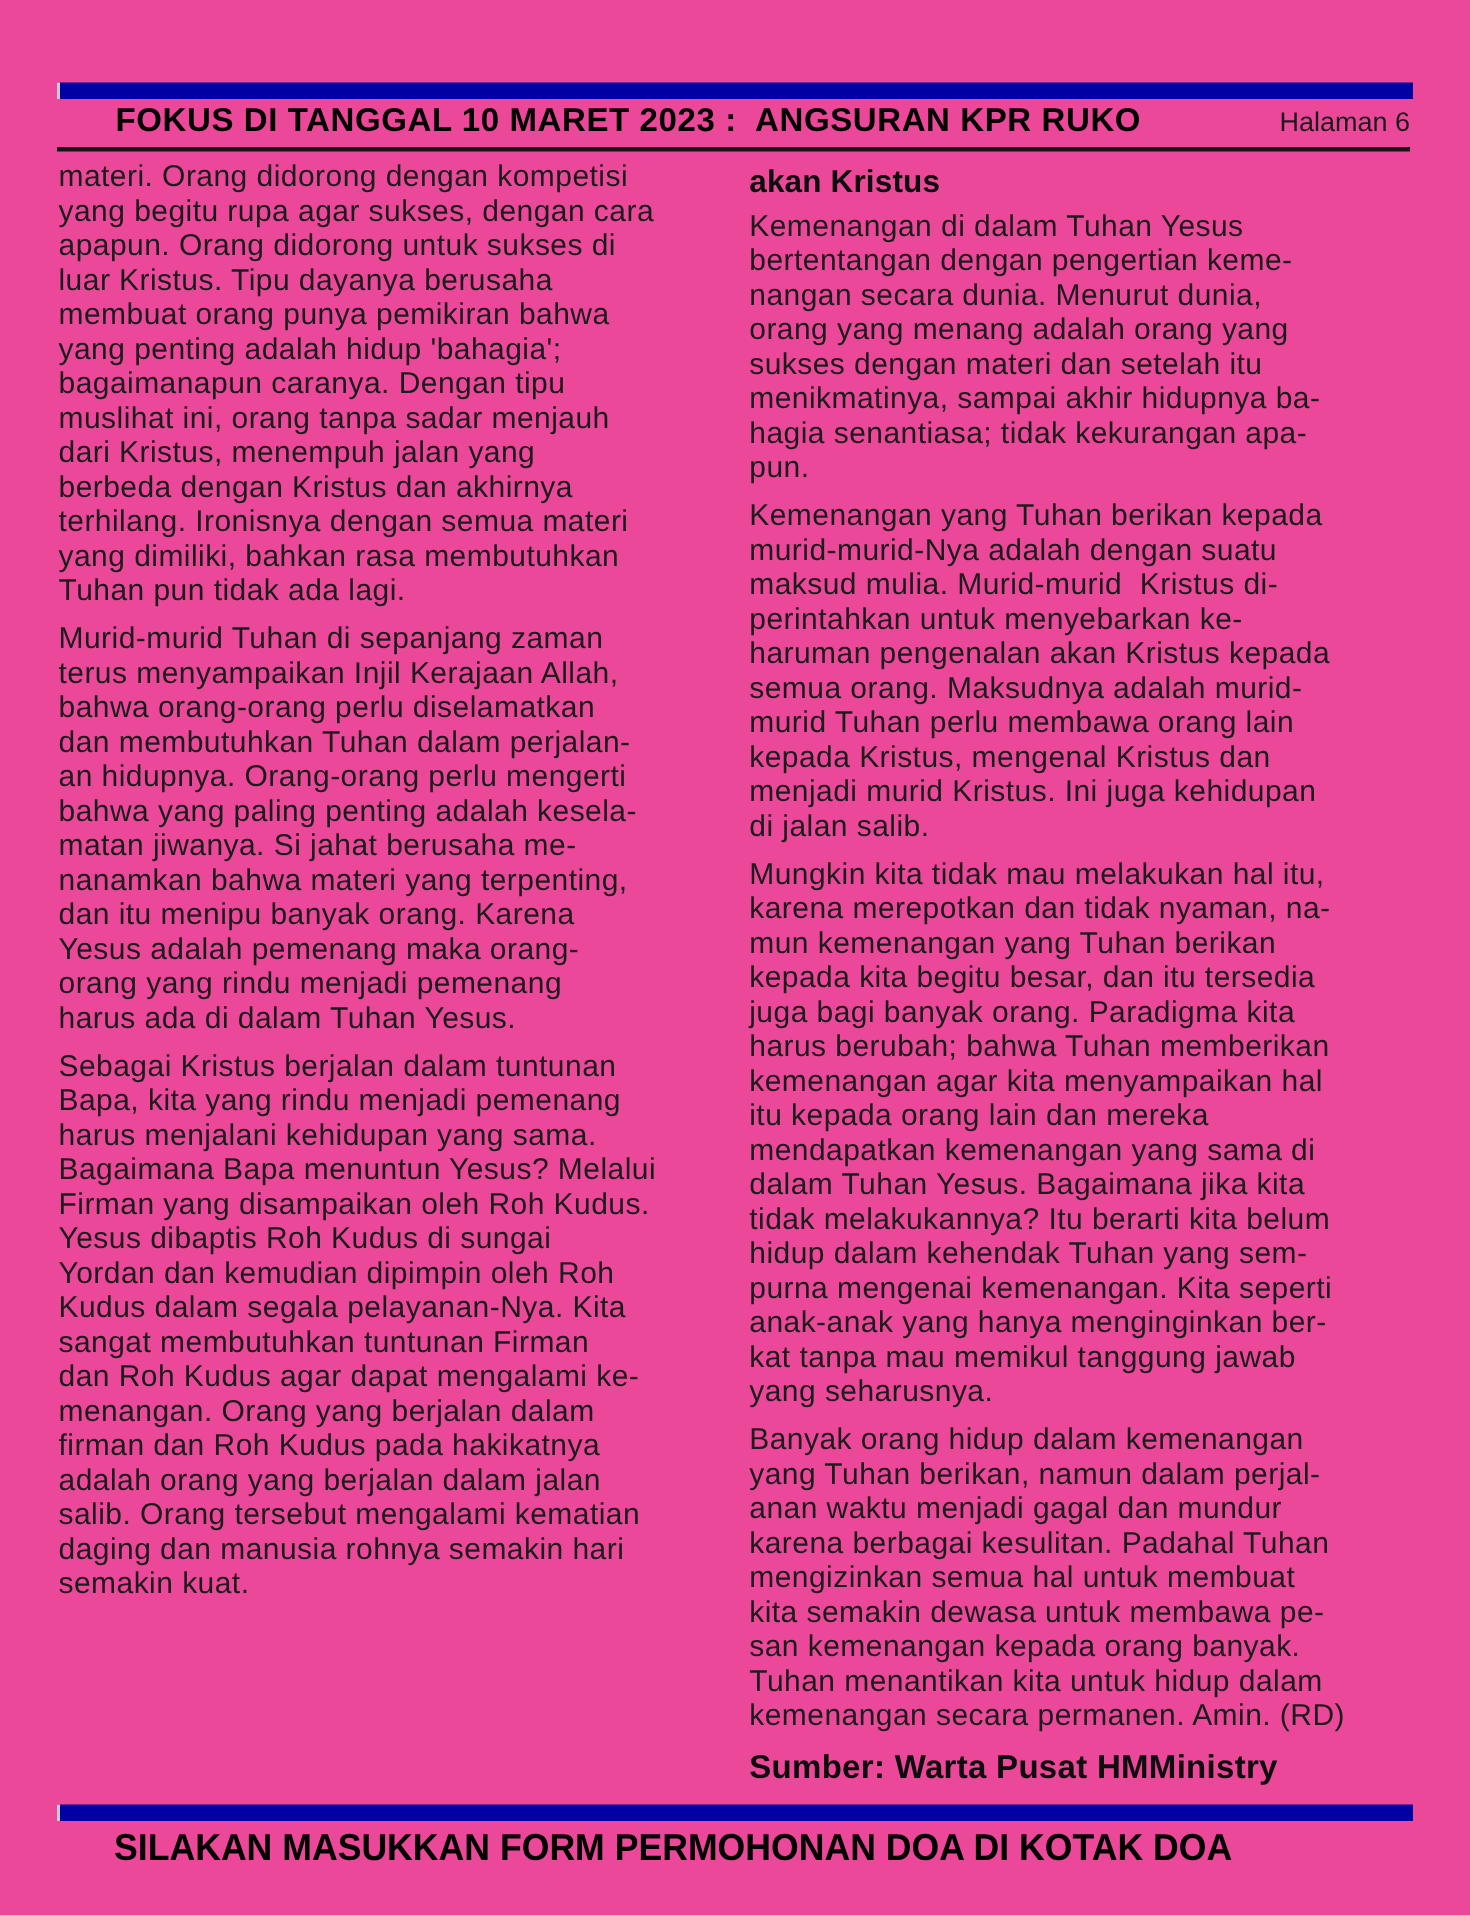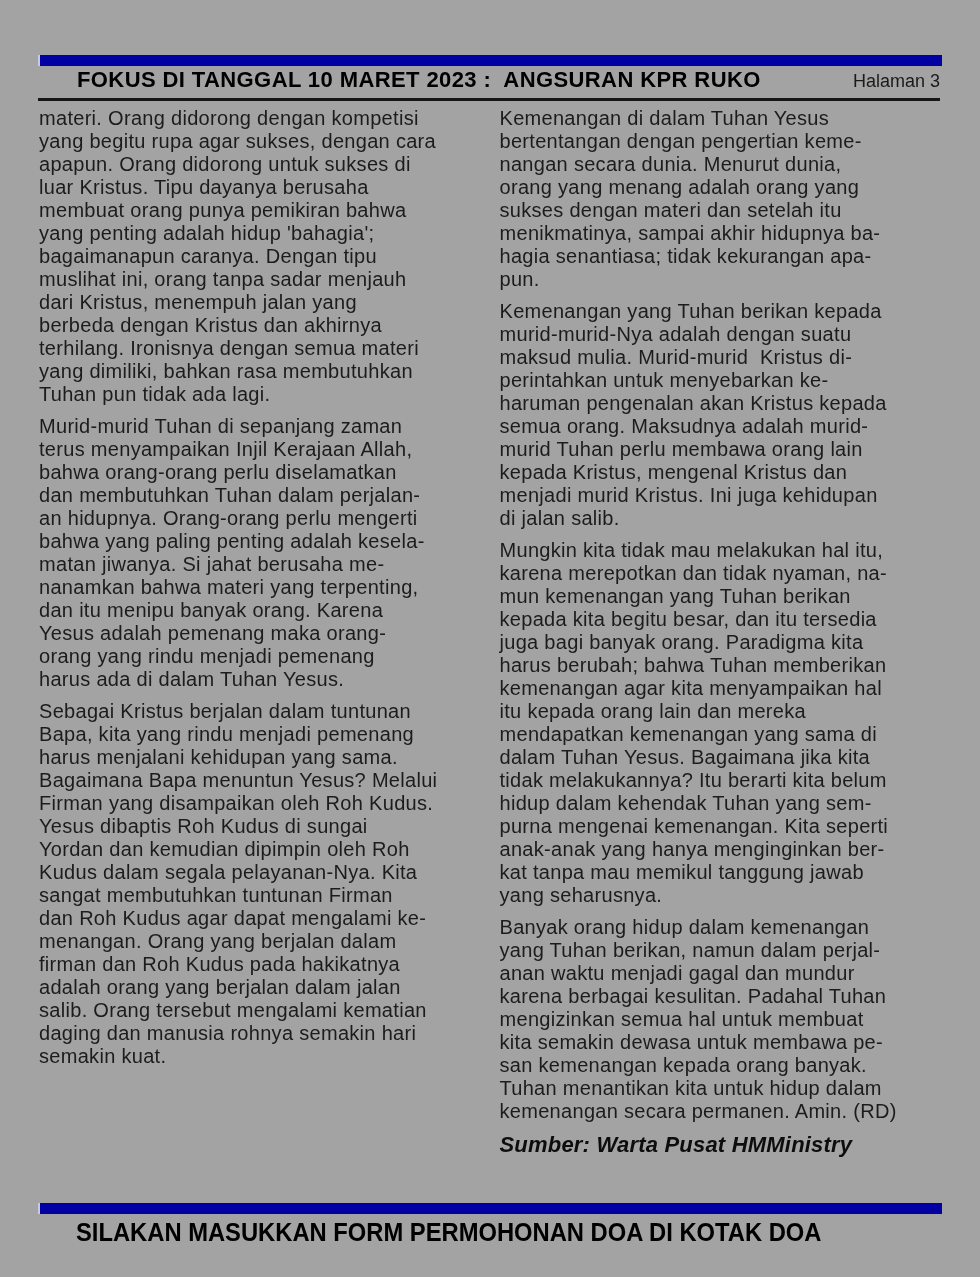--- a/index.html
+++ b/index.html
@@ -1,20 +1,20 @@
 <!DOCTYPE html>
 <html><head>
 <meta charset="utf-8">
 <style>
   html, body { margin: 0; padding: 0; background: #ffffff; }
   .page {
     position: relative;
     width: 980px;
     height: 1277px;
-    background: #a3a3a3;
+    background: #ec4899;
     font-family: "Liberation Sans", sans-serif;
     color: #1c1c1c;
     overflow: hidden;
   }
   .accent-bar {
     position: absolute;
     left: 38px;
     width: 902px;
     height: 11px;
     background: #0000a3;
@@ -75,21 +75,20 @@
     line-height: 24px;
     letter-spacing: 0.1px;
     font-weight: bold;
     color: #0d0d0d;
     white-space: pre-wrap;
   }
   .source-credit {
     margin-top: 2px;
     font-size: 22px;
     font-weight: bold;
-    font-style: italic;
     letter-spacing: 0.2px;
     color: #0d0d0d;
   }
   .footer-notice {
     position: absolute;
     top: 1218px;
     left: 76px;
     font-size: 25px;
     font-weight: bold;
     color: #000000;
@@ -100,21 +99,21 @@
 </style>
 </head>
 <body>
 
 <div class="page">
 
   <div class="accent-bar top"></div>
 
   <div class="header-row">
     <span class="page-title">FOKUS DI TANGGAL 10 MARET 2023 :  ANGSURAN KPR RUKO</span>
-    <span class="page-number">Halaman 3</span>
+    <span class="page-number">Halaman 6</span>
   </div>
 
   <div class="header-rule"></div>
 
   <div class="content">
 
     <div class="col">
       <p>materi. Orang didorong dengan kompetisi
 yang begitu rupa agar sukses, dengan cara
 apapun. Orang didorong untuk sukses di
@@ -152,20 +151,21 @@
 dan Roh Kudus agar dapat mengalami ke-
 menangan. Orang yang berjalan dalam
 firman dan Roh Kudus pada hakikatnya
 adalah orang yang berjalan dalam jalan
 salib. Orang tersebut mengalami kematian
 daging dan manusia rohnya semakin hari
 semakin kuat.</p>
     </div>
 
     <div class="col">
+      <h3>akan Kristus</h3>
       <p>Kemenangan di dalam Tuhan Yesus
 bertentangan dengan pengertian keme-
 nangan secara dunia. Menurut dunia,
 orang yang menang adalah orang yang
 sukses dengan materi dan setelah itu
 menikmatinya, sampai akhir hidupnya ba-
 hagia senantiasa; tidak kekurangan apa-
 pun.</p>
       <p>Kemenangan yang Tuhan berikan kepada
 murid-murid-Nya adalah dengan suatu

